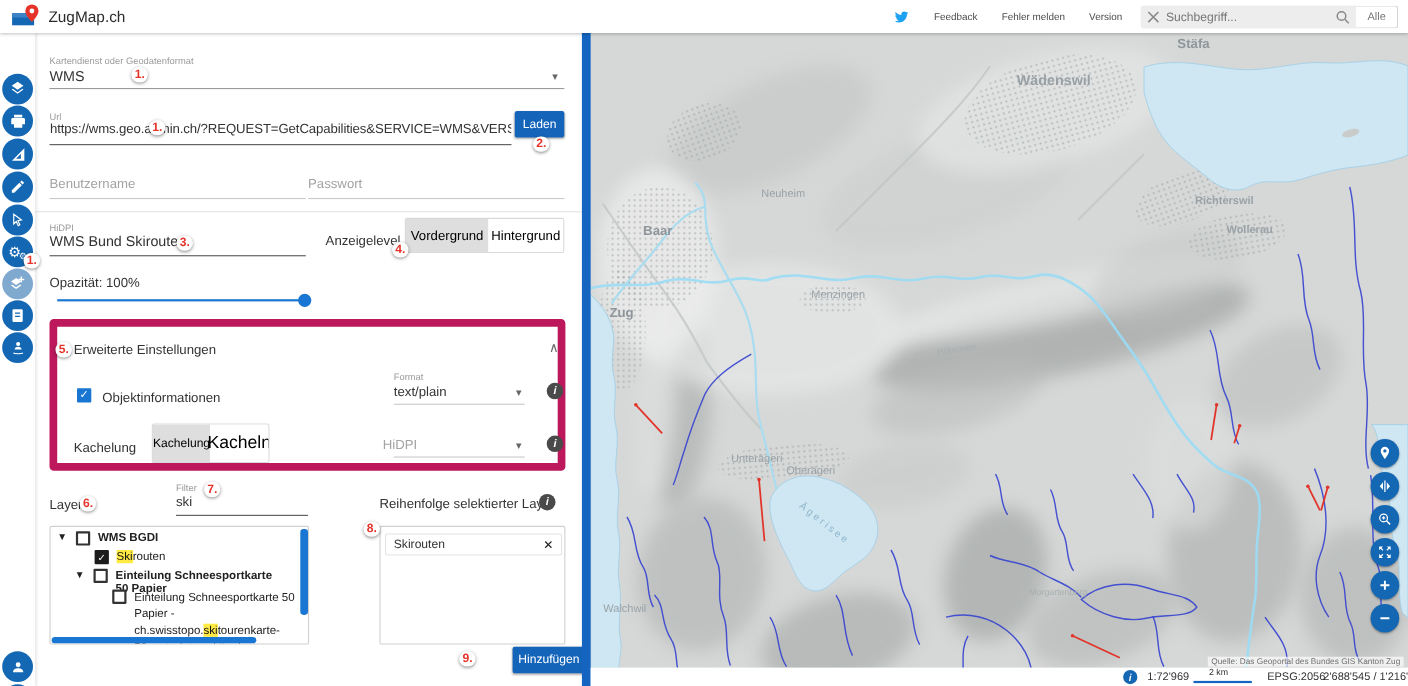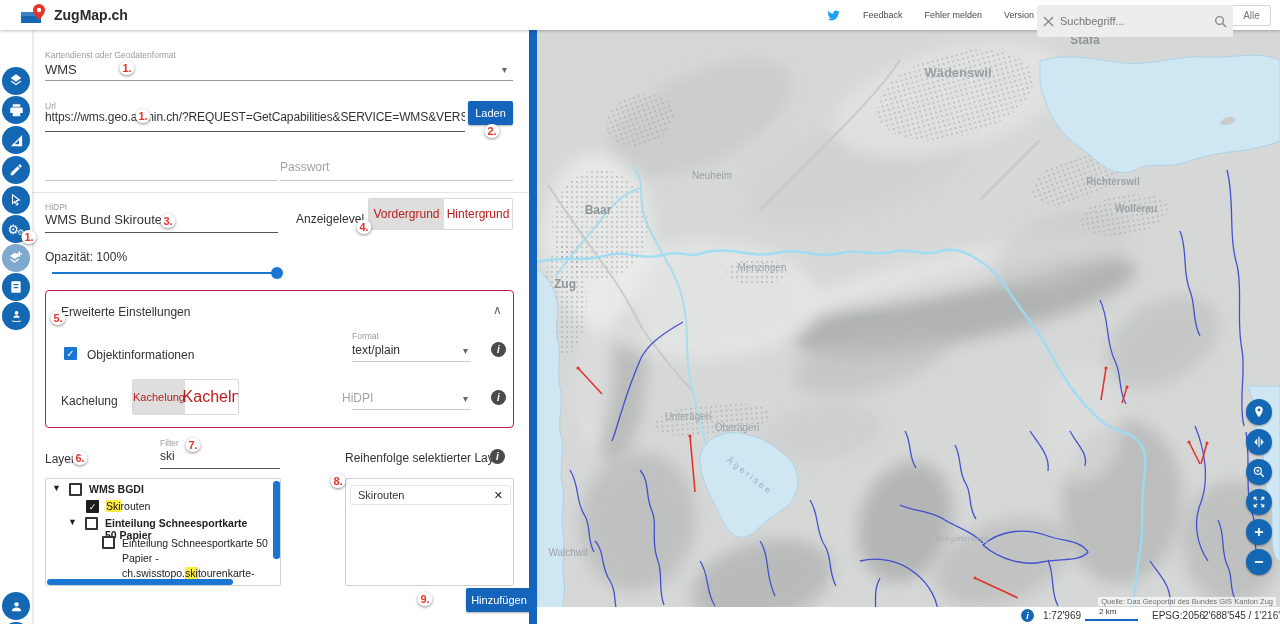--- a/index.html
+++ b/index.html
@@ -1,26 +1,26 @@
 <!DOCTYPE html>
 <html><head>
 <meta charset="utf-8">
 <style>
   * { margin:0; padding:0; box-sizing:border-box; }
   html,body { width:1280px; height:624px; overflow:hidden; background:#fff;
     font-family:"Liberation Sans", sans-serif; }
   
   .header { position:absolute; left:0; top:0; width:1280px; height:30px; background:#fff;
     box-shadow:0 1px 3px rgba(0,0,0,.25); z-index:40; display:flex; align-items:center; }
-  .brand { display:flex; align-items:center; gap:7px; padding-left:19px;font-weight:bold; }
+  .brand { display:flex; align-items:center; gap:7px; padding-left:9px; }
   .brand-name { font-size:14px; color:#2b2b2b; }
   .hmenu { display:flex; align-items:center; gap:22px; margin-left:698px; }
   .hmenu .mi { font-size:9px; color:#4a4a4a; cursor:pointer; white-space:nowrap;text-align:right; }
   .searchwrap { position:absolute; right:9px; top:5px; display:flex; }
-  .searchbox { width:196px; height:32px; background:#ededed; border-radius:3px 0 0 3px;
+  .searchbox { width:196px; height:21px; background:#ededed; border-radius:3px 0 0 3px;
     display:flex; align-items:center; padding:0 6px; gap:6px; }
   .searchbox input { border:none; background:transparent; outline:none; font-size:11px;
     color:#555; flex:1; font-family:"Liberation Sans",sans-serif; }
   .scope { width:38px; height:21px; border:1px solid #d5d5d5; border-left:none; background:#fff;
     font-size:10px; color:#777; display:flex; align-items:center; justify-content:center;
     border-radius:0 3px 3px 0; cursor:pointer; }
   
   .rail { position:absolute; left:0; top:30px; width:32px; height:594px; background:#fff;
     box-shadow:1px 0 3px rgba(0,0,0,.15); z-index:30; }
   .ric { position:absolute; left:2px; width:28px; height:28px; border-radius:50%;
@@ -34,24 +34,24 @@
   .uline { position:absolute; height:1px; background:#9a9a9a; }
   .caret { position:absolute; font-size:10px; color:#666; }
   .txt { position:absolute; font-size:12px; color:#333; }
   input.bare { position:absolute; border:none; outline:none; background:transparent;
     font-family:"Liberation Sans",sans-serif; color:#333; }
   input.bare::placeholder { color:#a3a3a3; }
   .btn { position:absolute; background:#1464ba; color:#fff; border:none; border-radius:2px;
     font-size:11px; display:flex; align-items:center; justify-content:center; cursor:pointer;
     box-shadow:0 1px 2px rgba(0,0,0,.3); font-family:"Liberation Sans",sans-serif; }
   .toggle { position:absolute; display:flex; border:1px solid #d9d9d9; border-radius:2px; overflow:hidden; }
-  .tbtn { font-size:12px; color:#b91c1c; display:flex; align-items:center; justify-content:center;
+  .tbtn { font-size:12px; color:#000000; display:flex; align-items:center; justify-content:center;
     background:#fff; cursor:pointer; }
   .tbtn.sel { background:#dedede; }
-  .advbox { position:absolute; border:1px solid #be185d; border-radius:4px; background:#fff; }
+  .advbox { position:absolute; border:7px solid #be185d; border-radius:4px; background:#fff; }
   .infoi { position:absolute; width:15px; height:15px; border-radius:50%; background:#4a4a4a;
     color:#fff; font-size:10px; font-weight:bold; display:flex; align-items:center;
     justify-content:center; font-style:italic; cursor:pointer; }
   .cb { position:absolute; width:13px; height:13px; border:2px solid #3a3a3a; border-radius:1px;
     background:#fff; display:flex; align-items:center; justify-content:center;
     font-size:10px; line-height:1; color:#fff; cursor:pointer; }
   .cb.blue { background:#1976d2; border-color:#1976d2; }
   .chevup { position:absolute; font-size:12px; color:#666; cursor:pointer; }
   .listbox { position:absolute; border:1px solid #d0d0d0; border-radius:2px; background:#fff; overflow:hidden; }
   .trow { position:absolute; display:flex; align-items:flex-start; font-size:10.5px; color:#222; }
@@ -190,20 +190,21 @@
   <div class="flabel" style="left:13px;top:20px">Kartendienst oder Geodatenformat</div>
   <div class="fvalue" style="left:13px;top:32px">WMS</div>
   <div class="caret" style="left:470px;top:34px">▾</div>
   <div class="uline" style="left:13px;top:50px;width:468px"></div>
 
   <div class="flabel" style="left:13px;top:71px">Url</div>
   <input class="bare" style="left: 13px; top: 80px; width: 420px; font-size: 12px; letter-spacing: -0.1px;" value="https://wms.geo.admin.ch/?REQUEST=GetCapabilities&amp;SERVICE=WMS&amp;VERSION=1.3.0">
   <div class="uline" style="left:13px;top:101px;width:420px;background:#555"></div>
   <button class="btn" style="left:436px;top:71px;width:45px;height:24px">Laden</button>
 
+  <input class="bare" style="left: 13px; top: 130px; width: 230px; font-size: 12px;" placeholder="Benutzername">
   <div class="uline" style="left:13px;top:150px;width:233px;background:#c9c9c9"></div>
   <input class="bare" style="left: 248px; top: 130px; width: 230px; font-size: 12px;" placeholder="Passwort">
   <div class="uline" style="left:248px;top:150px;width:233px;background:#c9c9c9"></div>
   <div class="uline" style="left:0px;top:162px;width:497px;background:#e4e4e4"></div>
 
   <div class="flabel" style="left:13px;top:172px">HiDPI</div>
   <input class="bare" style="left: 13px; top: 182px; width: 230px; font-size: 13px;" value="WMS Bund Skirouten">
   <div class="uline" style="left:13px;top:202px;width:233px;background:#555"></div>
 
   <div class="txt" style="left:264px;top:182px">Anzeigelevel</div>

